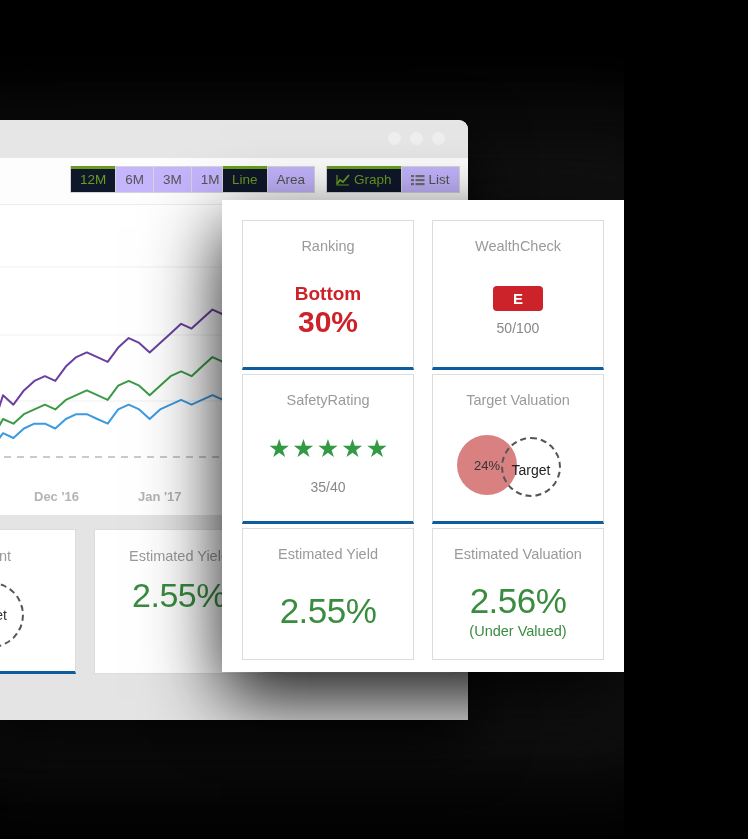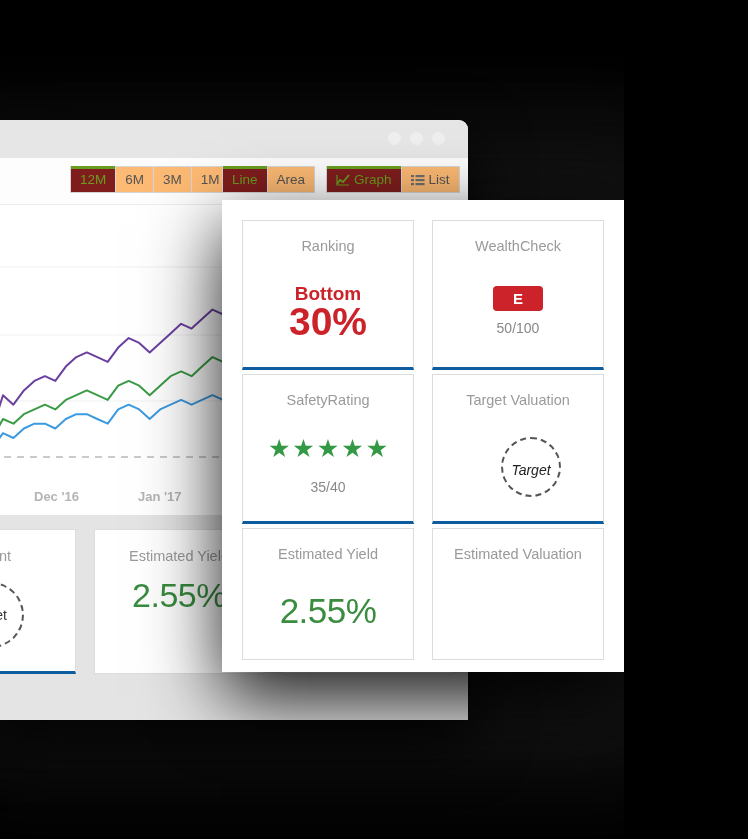--- a/index.html
+++ b/index.html
@@ -100,34 +100,34 @@
     top: 8px;
     display: flex;
     font-size: 13.5px;
   }
   .g1 { left: 92px; }
   .g2 { left: 244px; }
   .g3 { left: 348px; }
 
   .seg {
     padding: 6px 9px 6px 9px;
-    background: #fdba74;
+    background: #c4b5fd;
     border: 1px solid #d6d6d6;
     border-left: none;
     color: #555;
     line-height: 13px;
     white-space: nowrap;
     position: relative;
     display: flex;
     align-items: center;
     gap: 4px;
   }
   .seg:first-child { border-left: 1px solid #d6d6d6; }
   .seg.active {
-    background: #7f1d1d;
+    background: #0f172a;
     color: #6a9d1f;
     border-top: none;
     padding-top: 7px;
     box-shadow: inset 0 3px 0 0 #6a9d1f;
   }
   .seg-icon { display: inline-block; width: 14px; height: 12px; }
 
   
   .chart-wrap {
     position: relative;
@@ -244,21 +244,21 @@
 
   
   .rank-label {
     color: #cc2229;
     font-size: 19px;
     font-weight: bold;
     line-height: 22px;
   }
   .rank-value {
     color: #cc2229;
-    font-size: 39px;
+    font-size: 30px;
     font-weight: bold;
     line-height: 32px;
     margin-top: 1px;
   }
 
   
   .grade-badge {
     background: #cc2229;
     color: #ffffff;
     font-size: 15px;
@@ -324,21 +324,20 @@
     border-radius: 50%;
   }
   .align-ring span {
     position: absolute;
     left: 50%;
     top: 56%;
     transform: translate(-50%,-50%);
     font-size: 14px;
     color: #222;
     white-space: nowrap;
-    font-style: italic;
   }
 
   
   .est-value {
     color: #3a8c3f;
     font-size: 35px;
     font-weight: 300;
     letter-spacing: -0.5px;
     line-height: 38px;
   }
@@ -495,35 +494,42 @@
               <span>★</span>
             </div>
           <div class="stars-score">35/40</div>
         </div>
       </div>
 
       <div class="card">
         <div class="card-title">Target Valuation</div>
         <div class="card-body">
           <div class="align-wrap">
+            <div class="align-fill">
+              <span>24%</span>
+            </div>
             <div class="align-ring">
               <span>Target</span>
             </div>
           </div>
         </div>
       </div>
 
       <div class="card no-underline">
         <div class="card-title">Estimated Yield</div>
         <div class="card-body">
           <div class="est-value">2.55%</div>
         </div>
       </div>
 
       <div class="card no-underline">
         <div class="card-title">Estimated Valuation</div>
+        <div class="card-body">
+          <div class="est-value">2.56%</div>
+          <div class="est-sub">(Under Valued)</div>
+        </div>
       </div>
 
     </div>
   </div>
 
   <div class="mask-right"></div>
 </div>
 
 </body></html>

